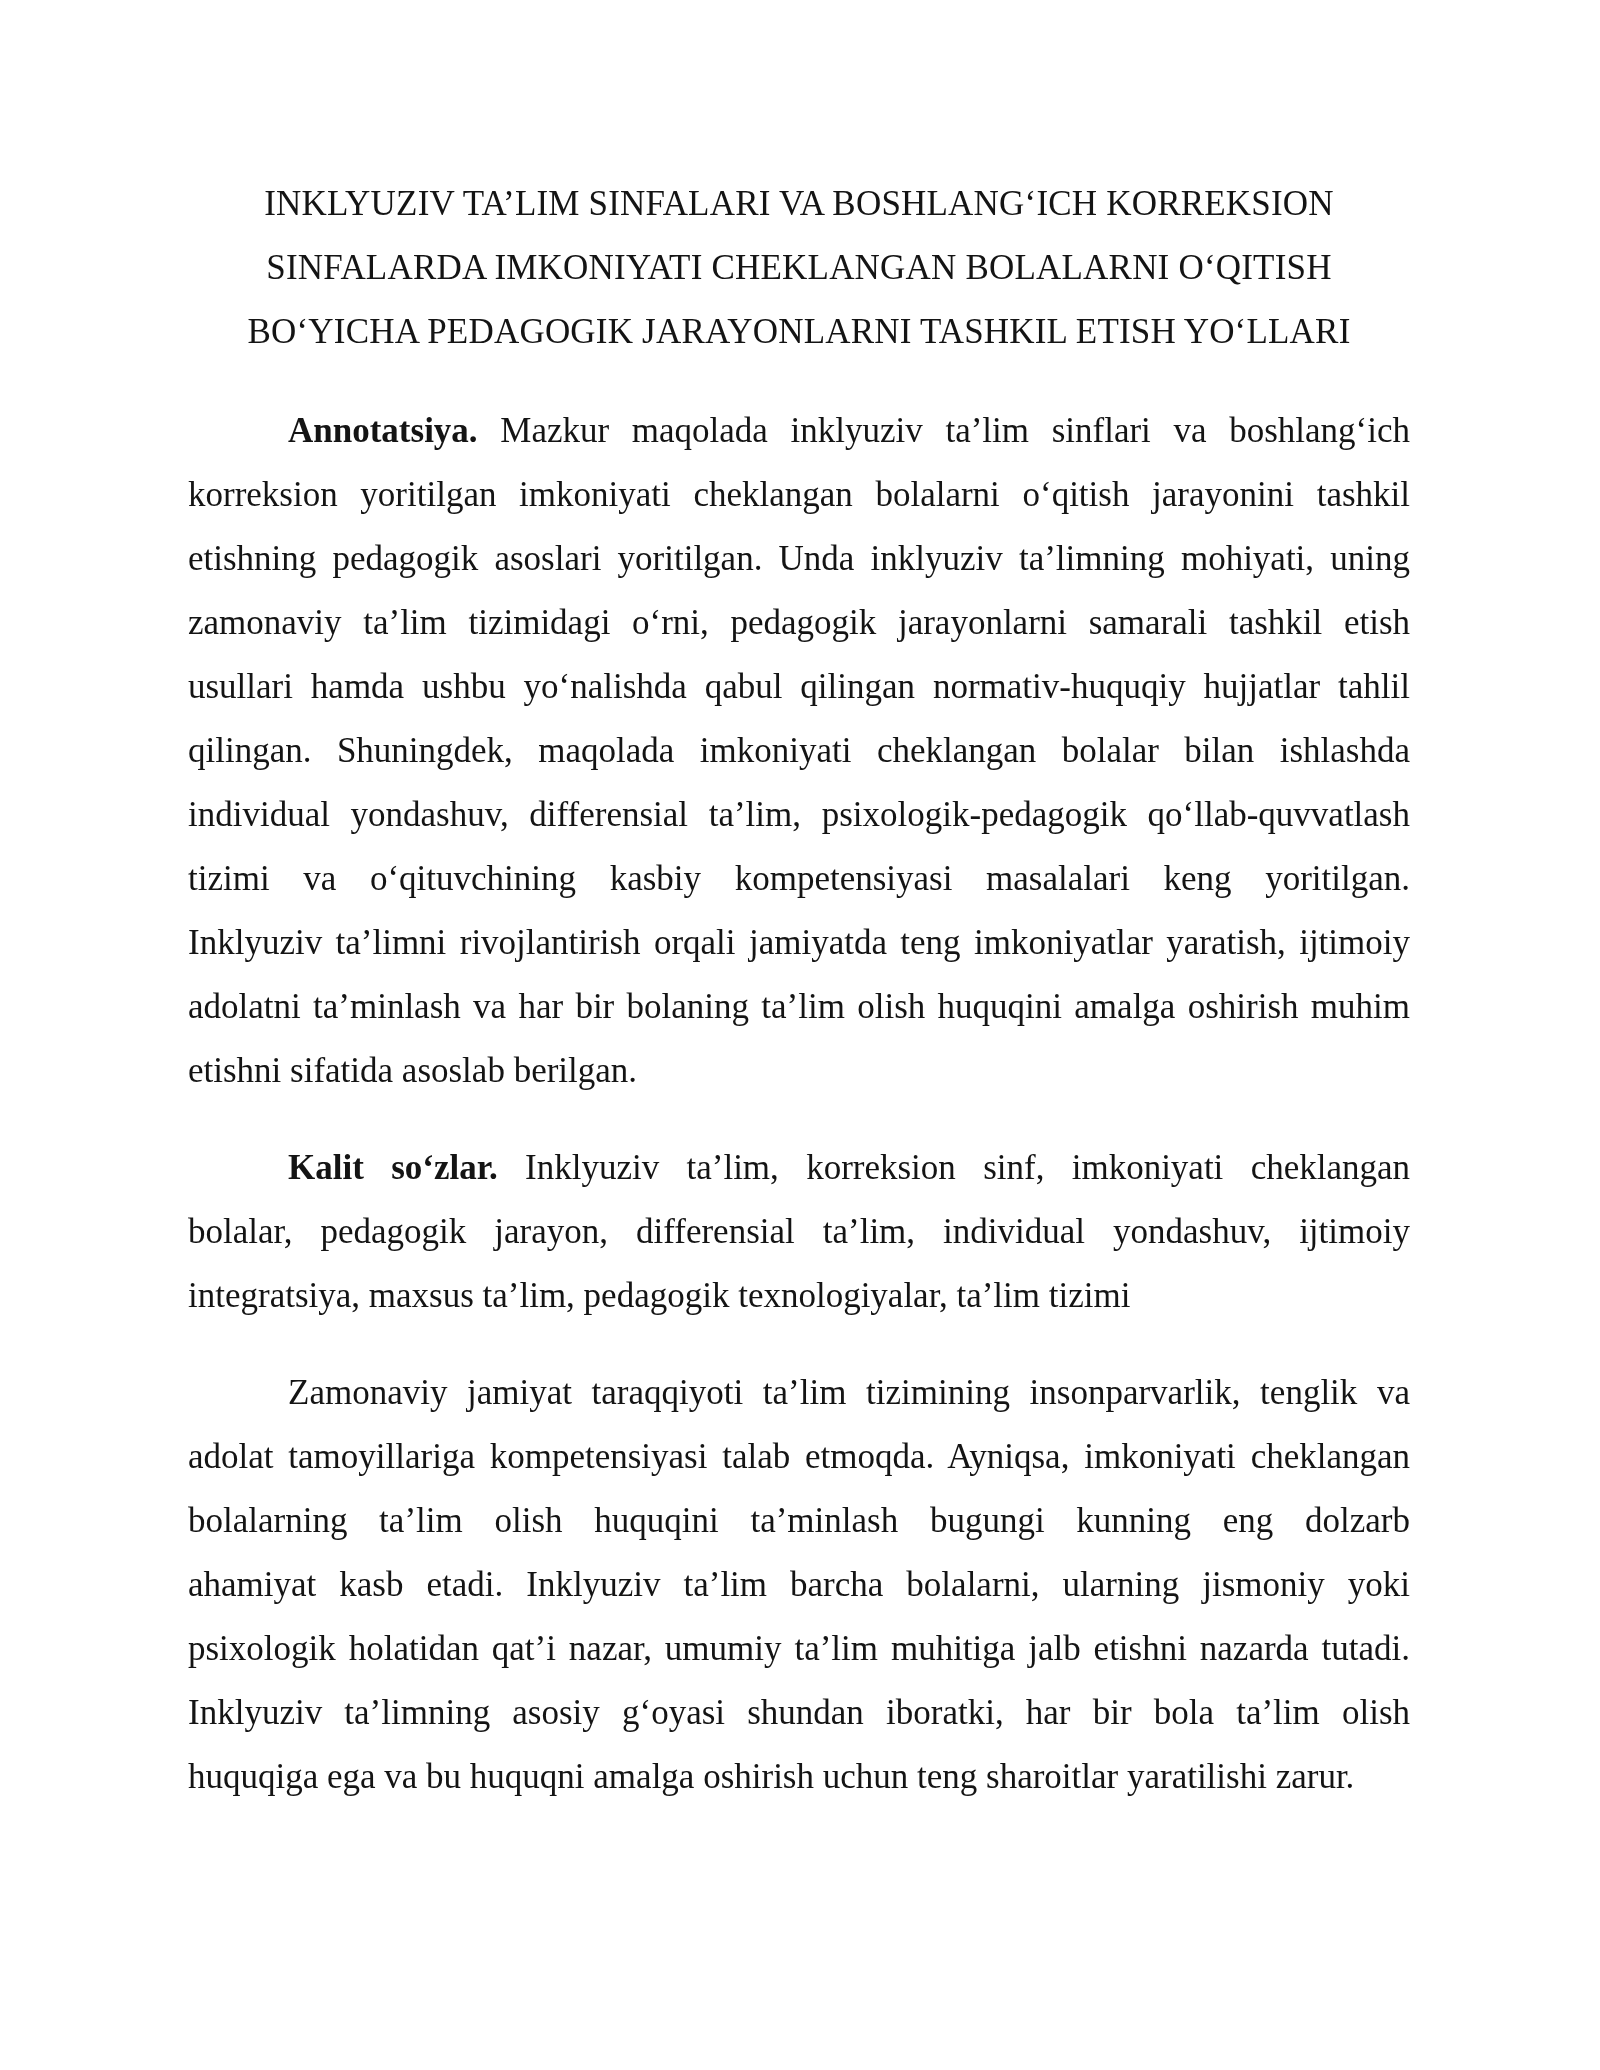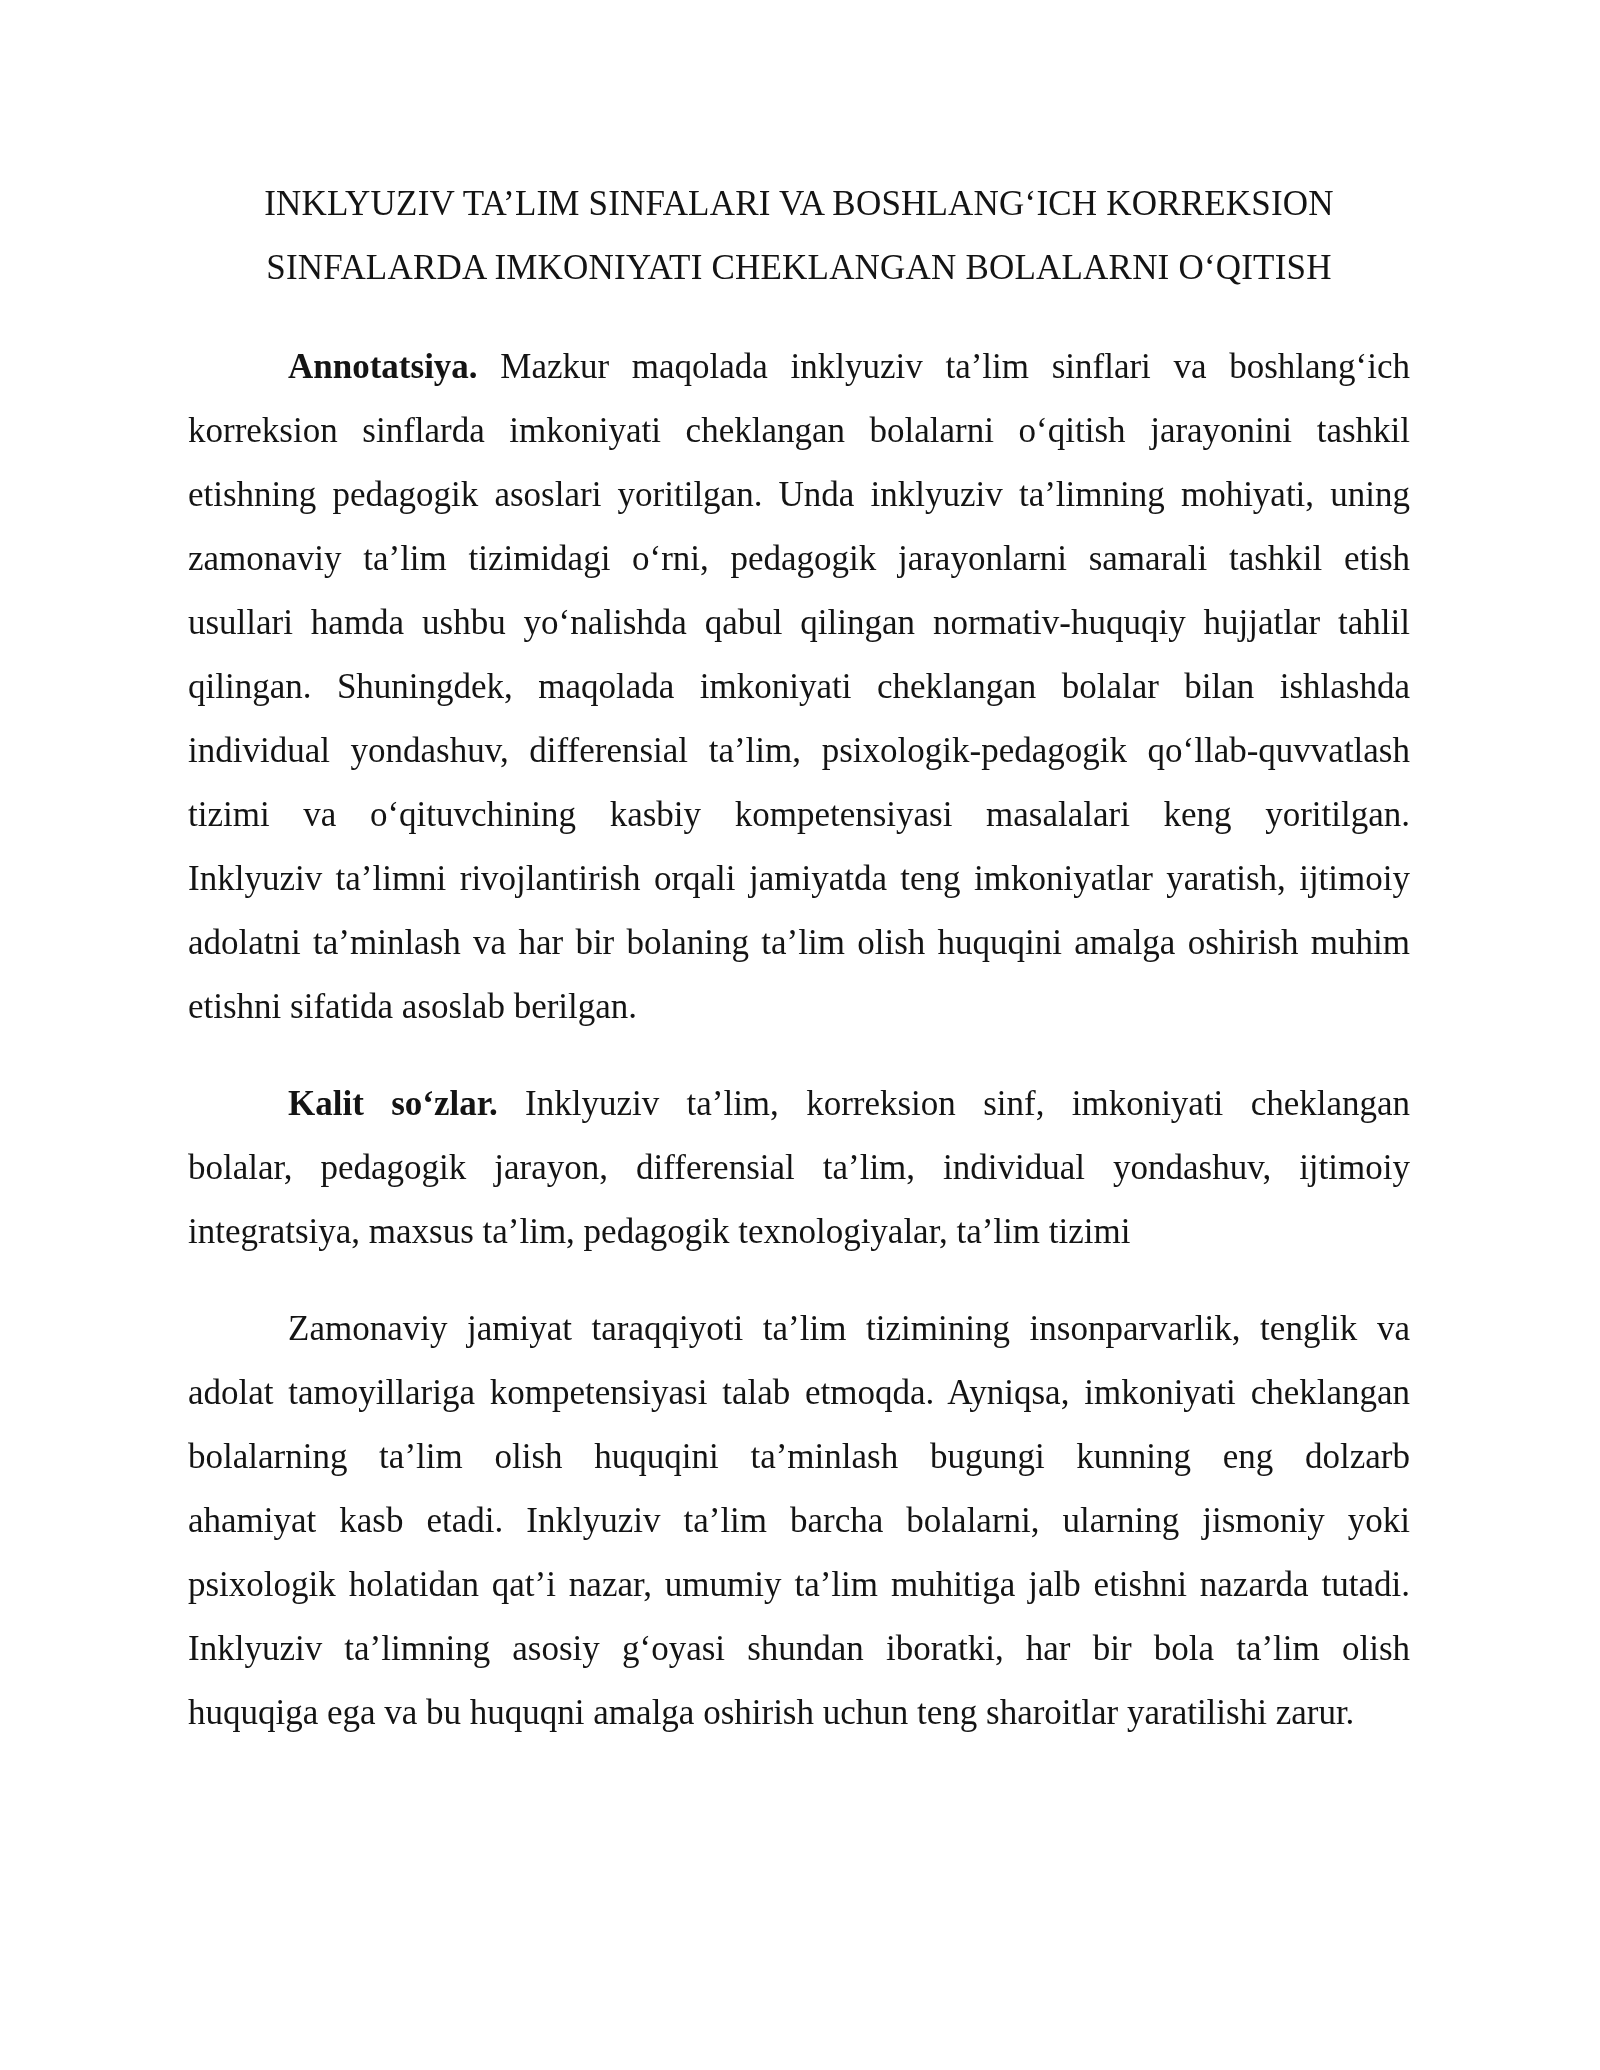--- a/index.html
+++ b/index.html
@@ -48,25 +48,26 @@
     font-weight: bold;
   }
 </style>
 </head>
 <body>
 
 <div class="page">
   <div class="doc-title">
       <div class="title-line">INKLYUZIV TA’LIM SINFALARI VA BOSHLANG‘ICH KORREKSION</div>
       <div class="title-line">SINFALARDA IMKONIYATI CHEKLANGAN BOLALARNI O‘QITISH</div>
+      <div class="title-line">BO‘YICHA PEDAGOGIK JARAYONLARNI TASHKIL ETISH YO‘LLARI</div>
     </div>
   <div>
       <div class="paragraph">
         <div class="line first"><span class="bold-lead">Annotatsiya.</span> Mazkur maqolada inklyuziv ta’lim sinflari va boshlang‘ich</div>
-        <div class="line">korreksion sinflarda imkoniyati cheklangan bolalarni o‘qitish jarayonini tashkil</div>
+        <div class="line">korreksion yoritilgan imkoniyati cheklangan bolalarni o‘qitish jarayonini tashkil</div>
         <div class="line">etishning pedagogik asoslari yoritilgan. Unda inklyuziv ta’limning mohiyati, uning</div>
         <div class="line">zamonaviy ta’lim tizimidagi o‘rni, pedagogik jarayonlarni samarali tashkil etish</div>
         <div class="line">usullari hamda ushbu yo‘nalishda qabul qilingan normativ-huquqiy hujjatlar tahlil</div>
         <div class="line">qilingan. Shuningdek, maqolada imkoniyati cheklangan bolalar bilan ishlashda</div>
         <div class="line">individual yondashuv, differensial ta’lim, psixologik-pedagogik qo‘llab-quvvatlash</div>
         <div class="line">tizimi va o‘qituvchining kasbiy kompetensiyasi masalalari keng yoritilgan.</div>
         <div class="line">Inklyuziv ta’limni rivojlantirish orqali jamiyatda teng imkoniyatlar yaratish, ijtimoiy</div>
         <div class="line">adolatni ta’minlash va har bir bolaning ta’lim olish huquqini amalga oshirish muhim</div>
         <div class="line last">etishni sifatida asoslab berilgan.</div>
       </div>

